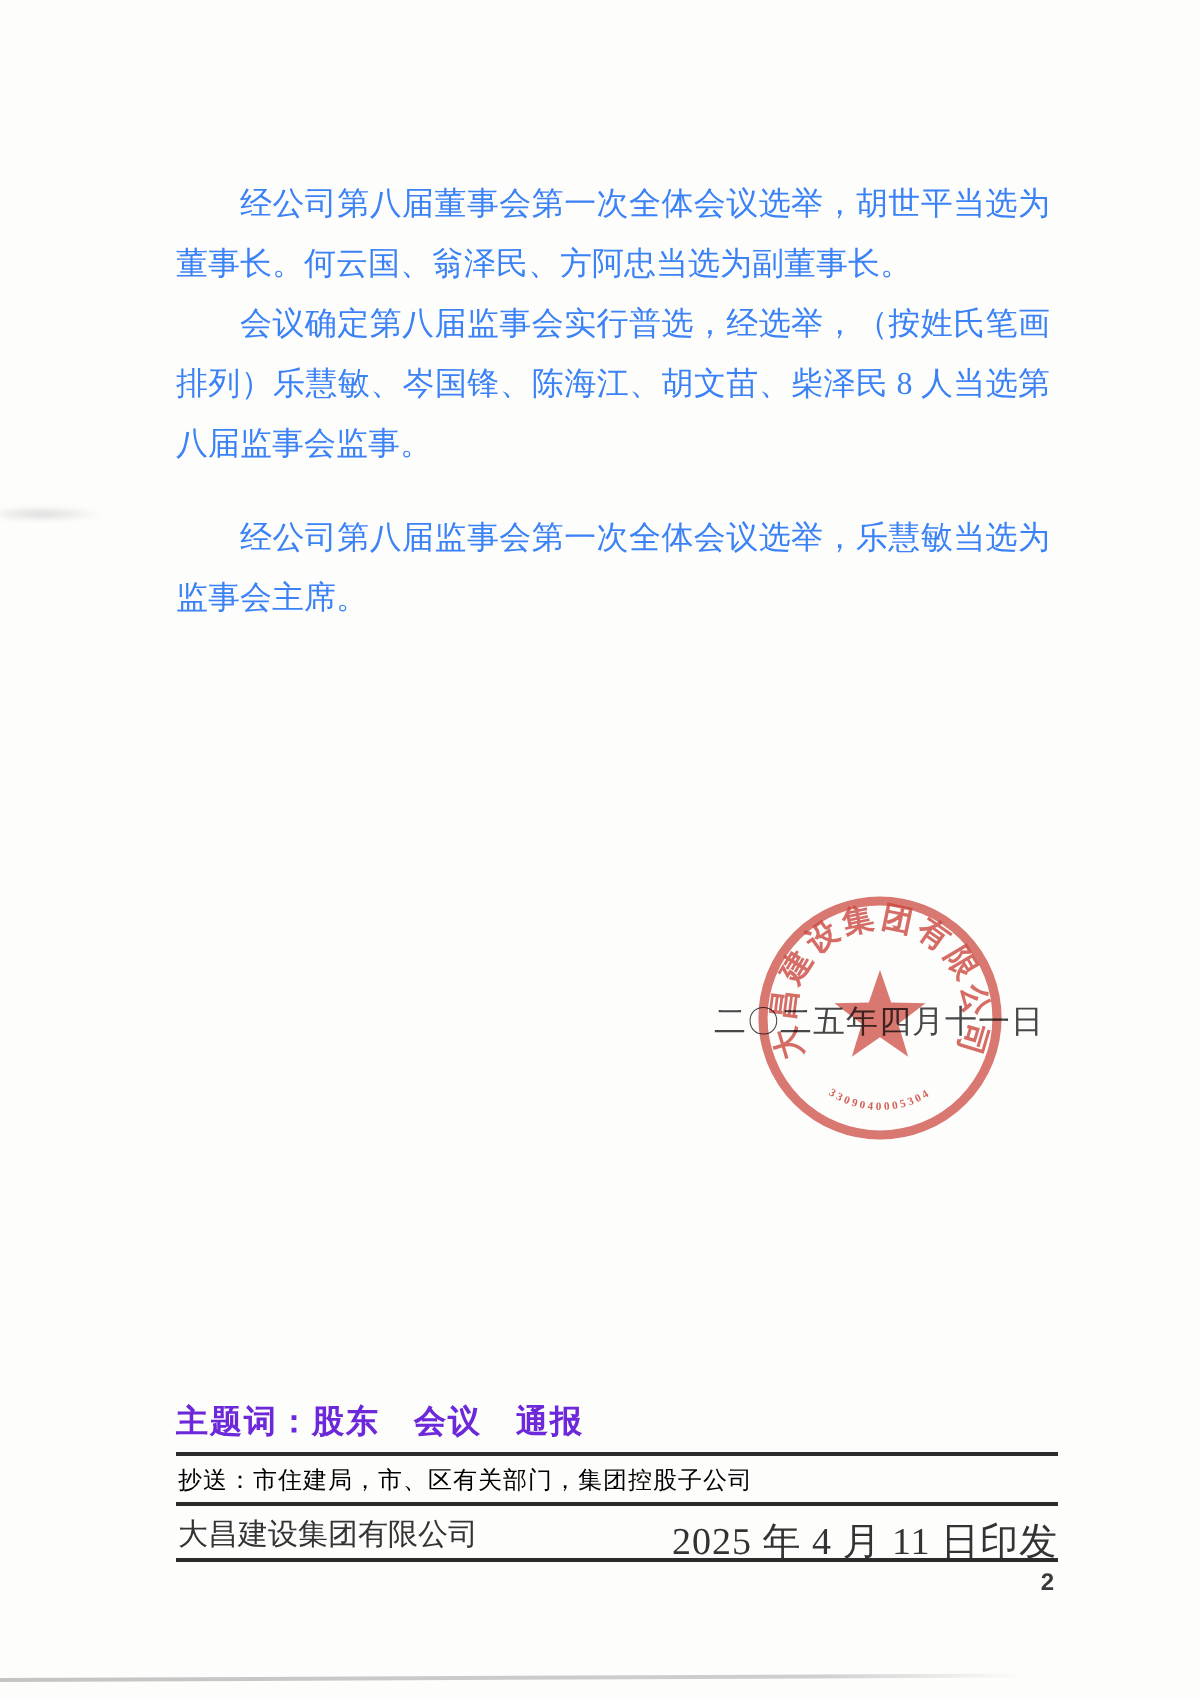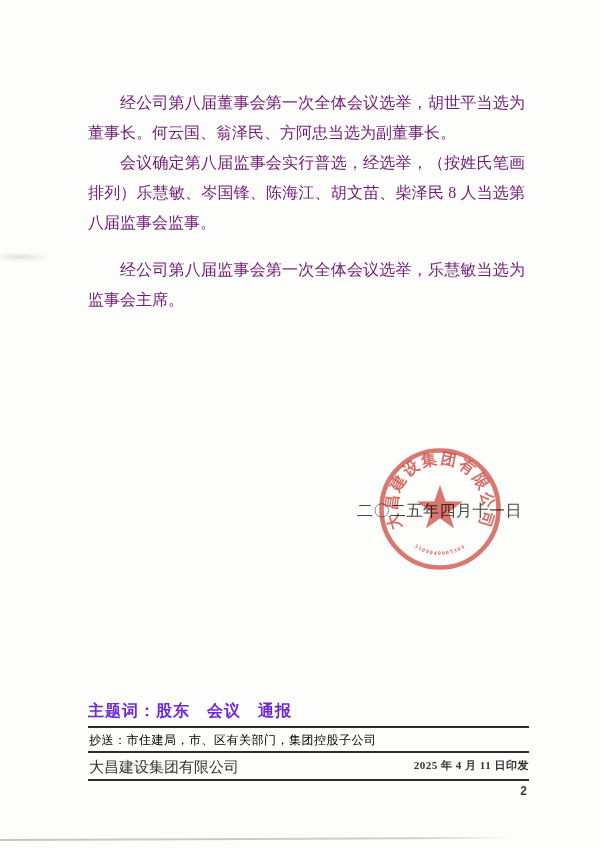--- a/index.html
+++ b/index.html
@@ -10,21 +10,21 @@
     background:#fdfdfc;
     overflow:hidden;
     font-family:"Liberation Serif","DejaVu Serif",serif;
   }
 
   
   .body-text {
     position:absolute;
     left:88px; top:88px; width:437px;
     font-size:16px; line-height:30px;
-    color:#701a75;
+    color:#3b82f6;
     text-align:justify;
     text-justify:inter-ideograph;
   }
   .body-text p { margin:0; text-indent:2em; }
   .body-text p.gap { margin-top:17px; }
 
   
   .sign-date {
     position:absolute;
     left:357px; top:501px;
@@ -70,21 +70,21 @@
     font-size:12px; letter-spacing:0.5px; color:#000000;
     white-space:nowrap;
     text-align:right;
   }
   .issuer-row {
     position:absolute; left:1px; top:58px; width:440px;
     display:flex; justify-content:space-between;
     font-size:15px; color:#333;
     white-space:nowrap;
   }
-  .issuer-row .print-date { letter-spacing:0.5px; font-weight:700; font-size:11px; }
+  .issuer-row .print-date { letter-spacing:0.5px; font-weight:400; font-size:19px; }
   .page-number {
     position:absolute; right:2px; top:84px;
     font-family:"Liberation Sans","DejaVu Sans",sans-serif;
     font-size:12px; font-weight:bold; color:#3a3a3a;
   }
 
   
   .scan-bottom-edge {
     position:absolute; left:0; top:839px; width:512px; height:1.5px;
     background:linear-gradient(to right,#c4c4c4 0%,#cfcfcf 80%,rgba(207,207,207,0) 100%);

